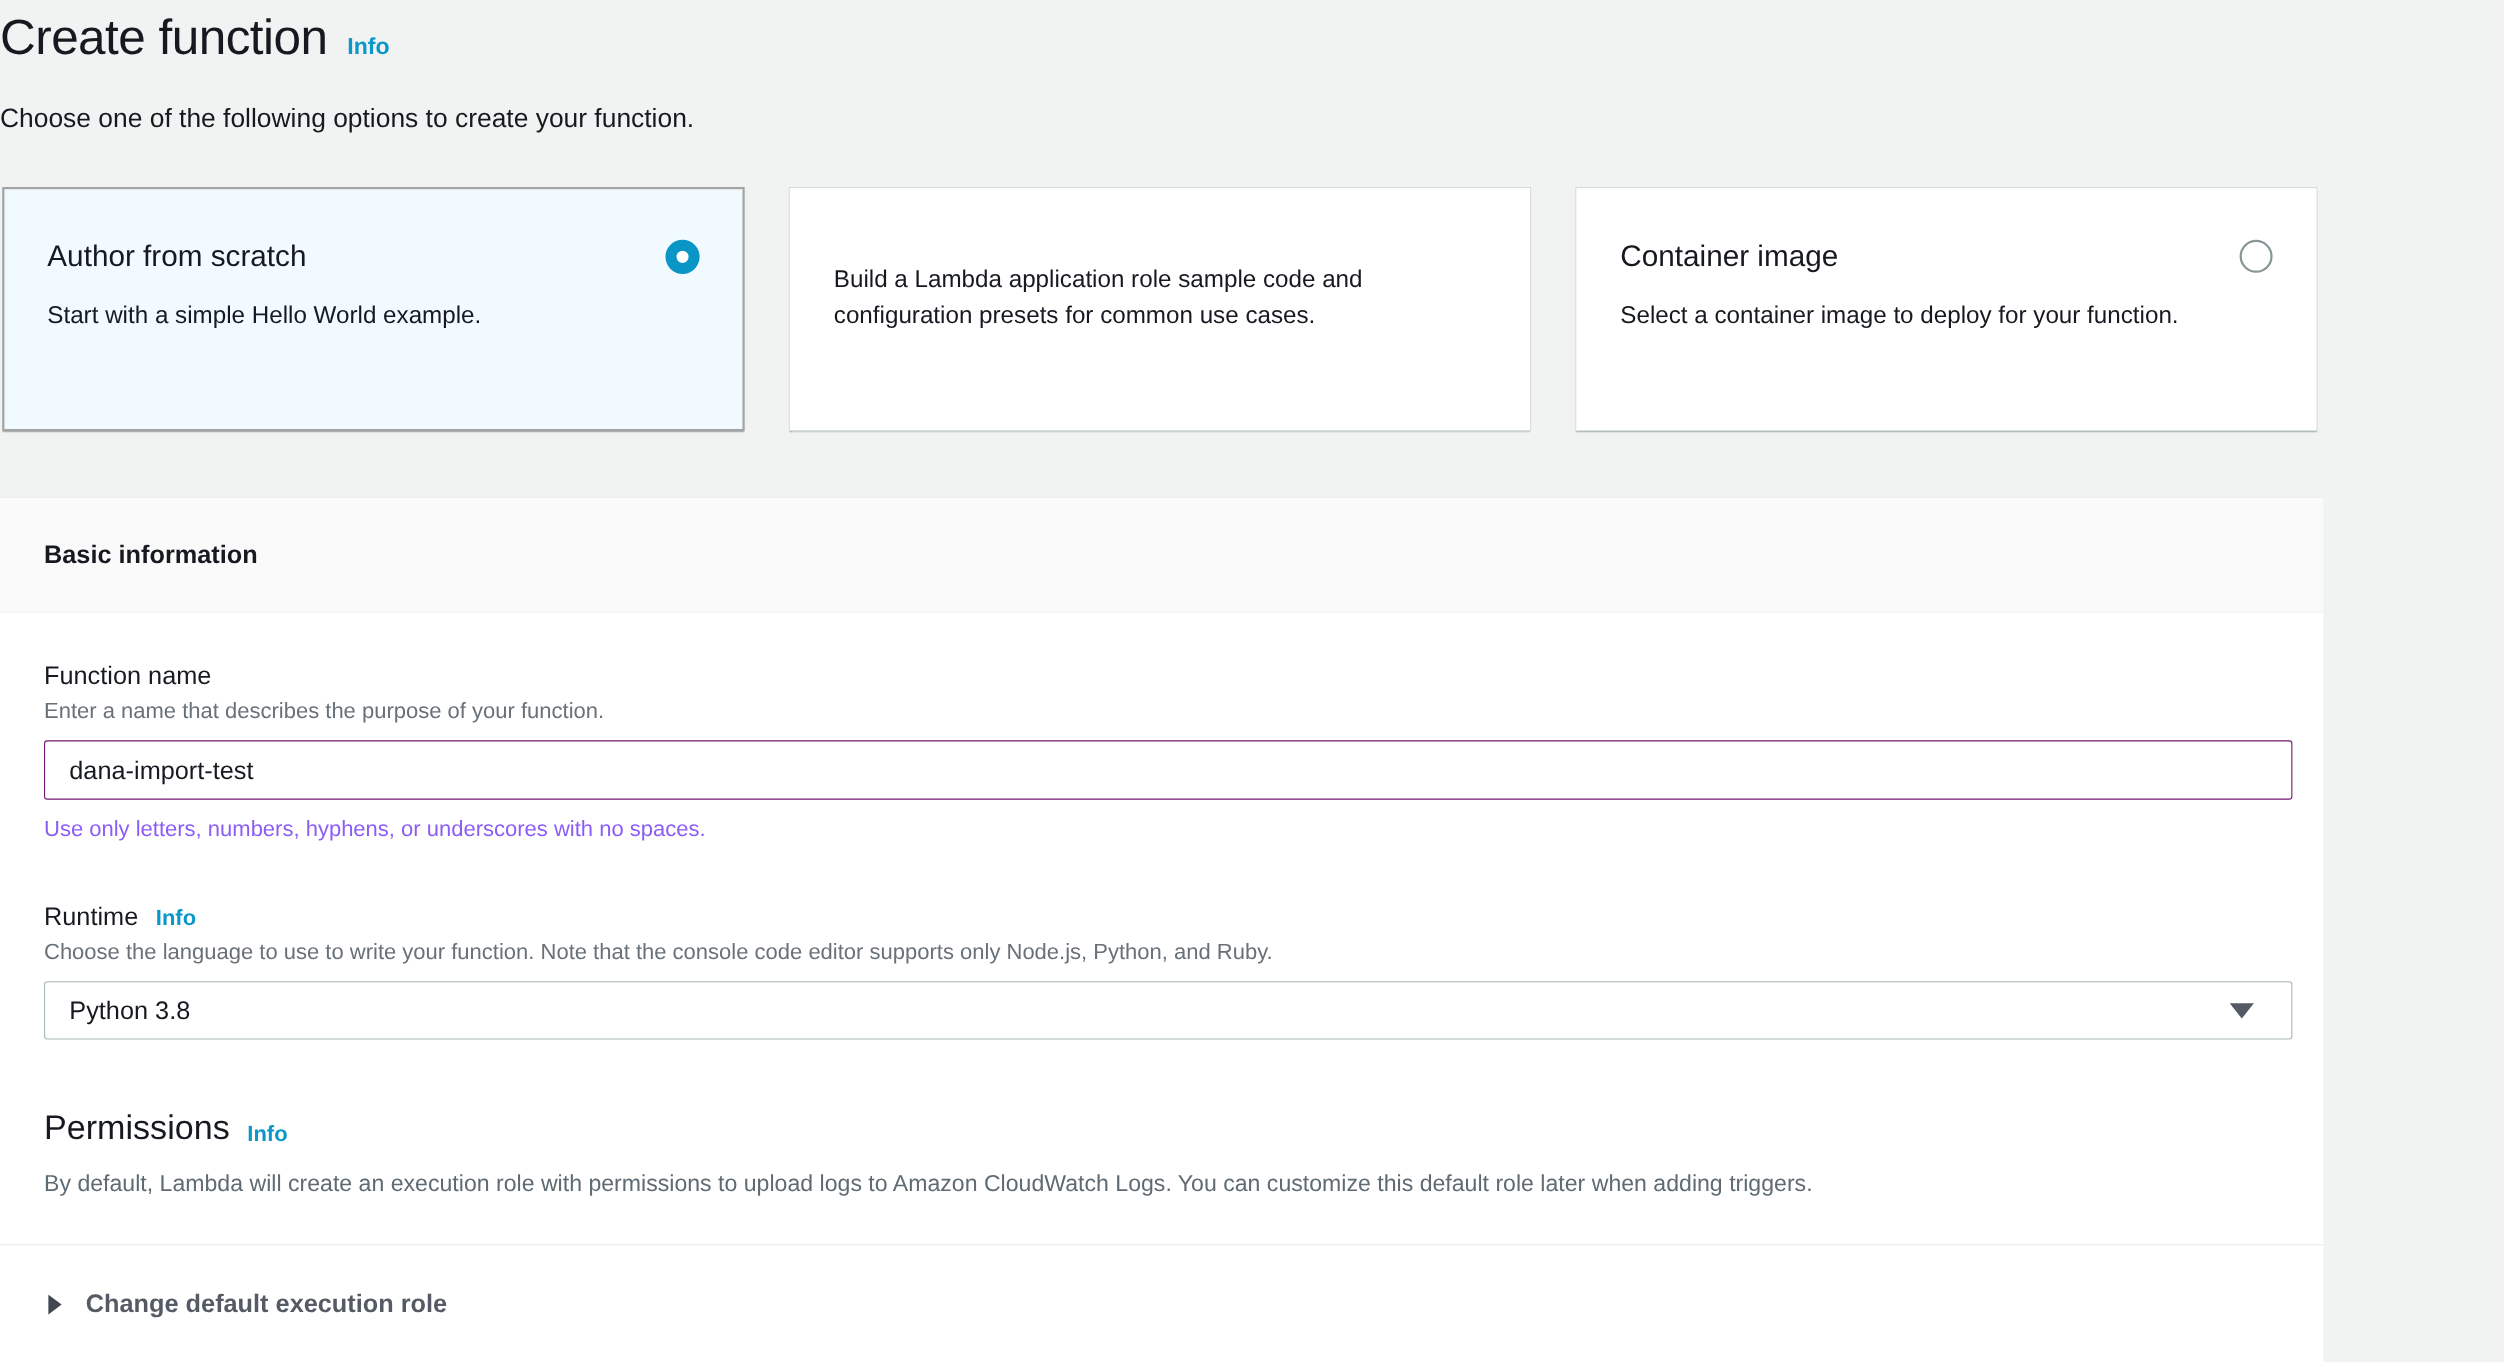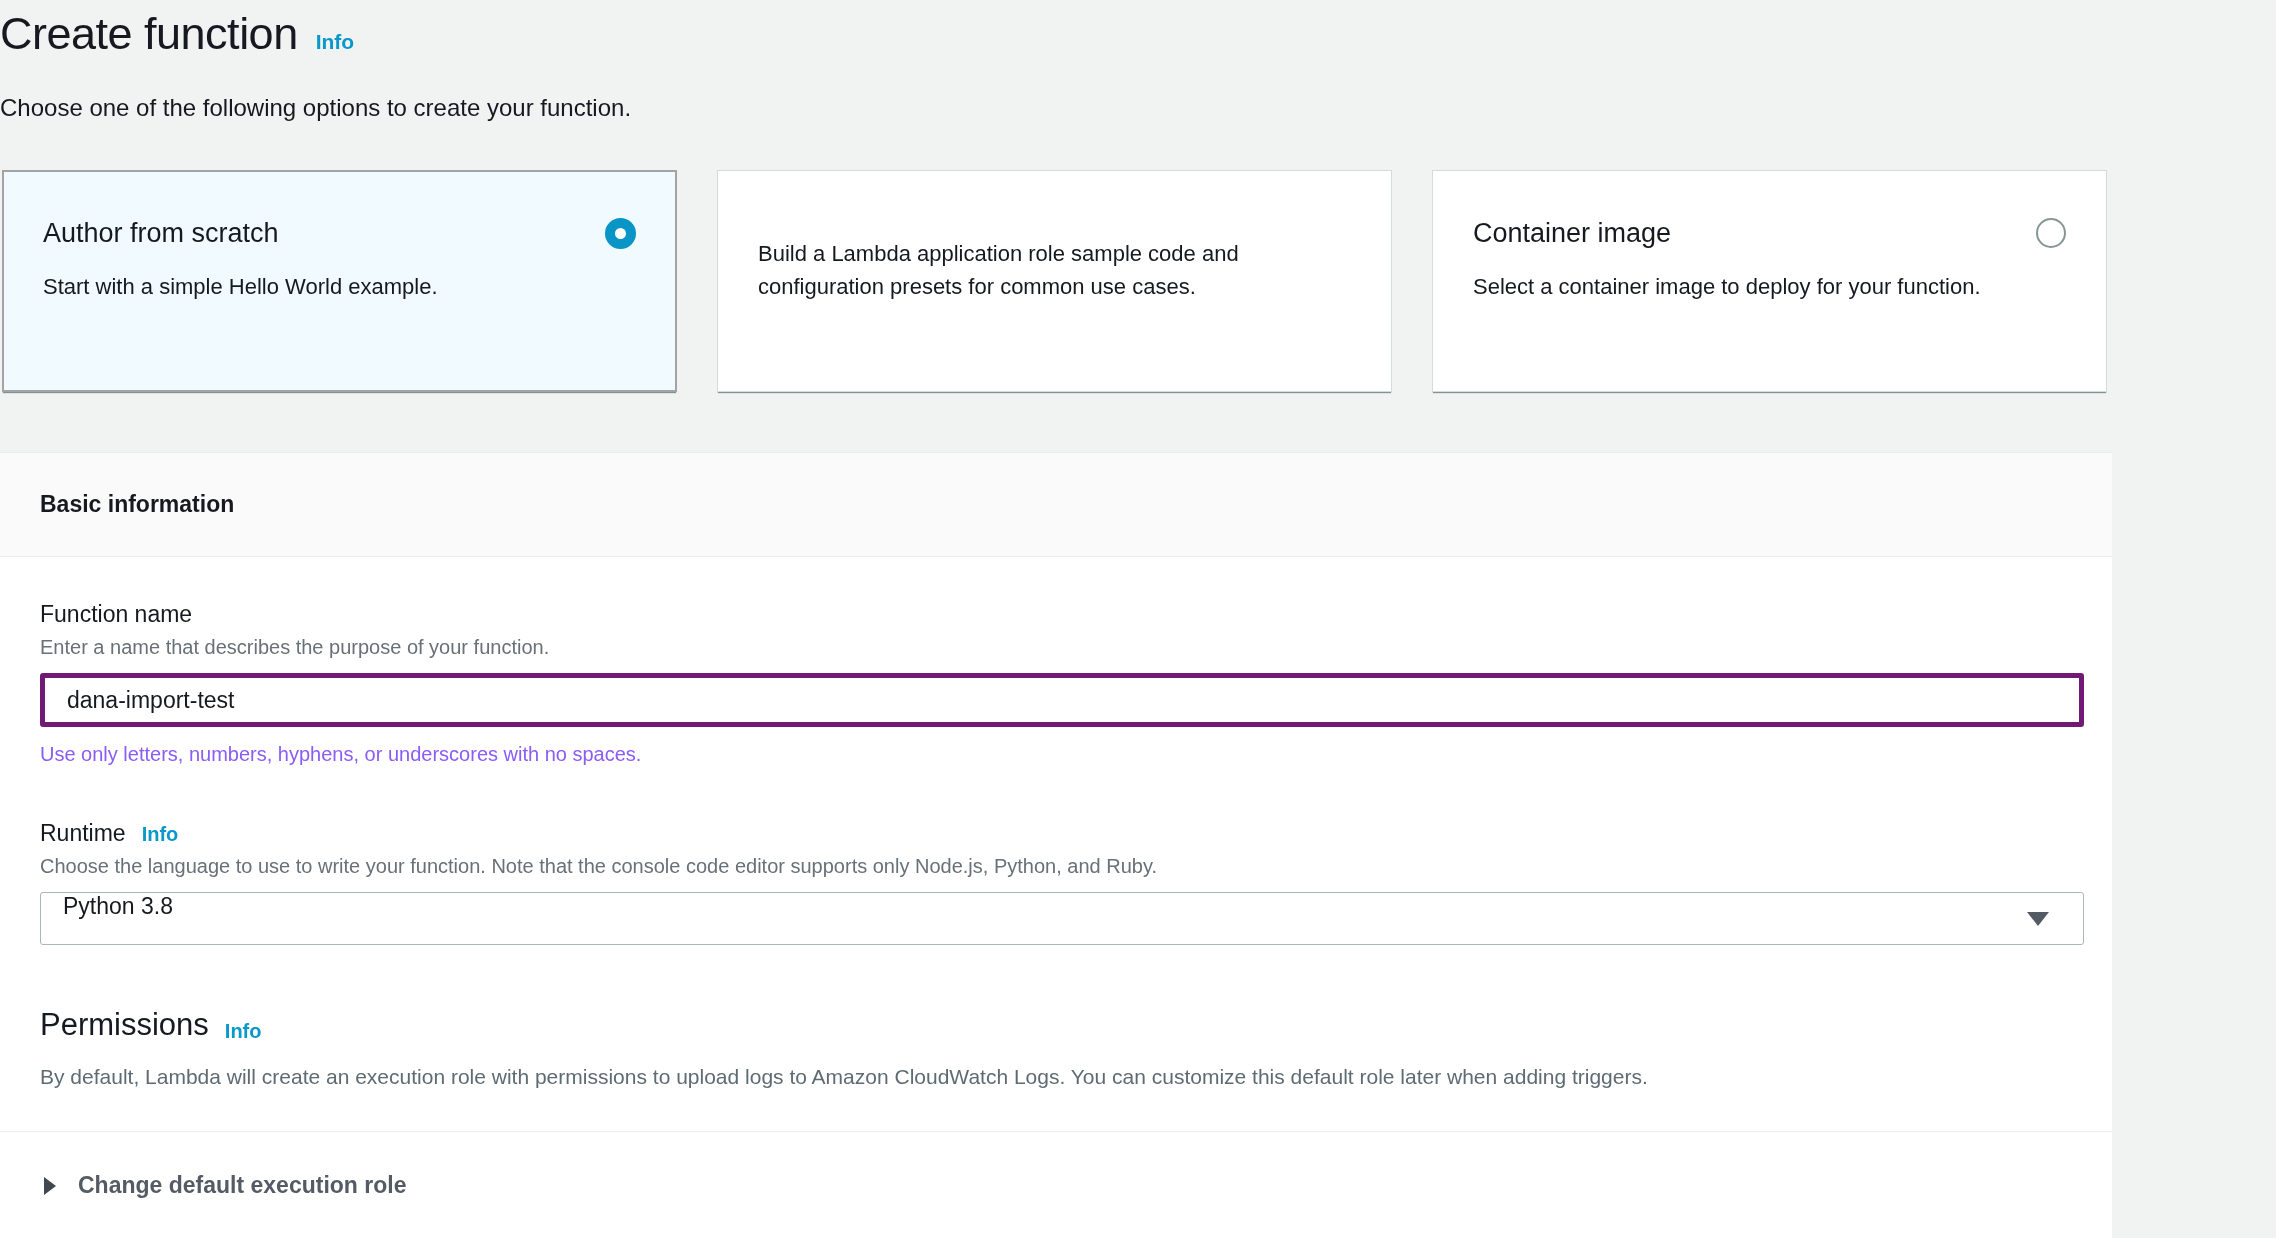--- a/index.html
+++ b/index.html
@@ -79,33 +79,33 @@
 
   .field-label { font-size: 23px; color: #16191f; }
   .field-label-row { display: flex; align-items: baseline; }
   .info-sm { font-size: 20px; margin-left: 16px; }
   .field-desc { margin-top: 8px; font-size: 20px; color: #687078; }
   .field-helper { margin-top: 16px; font-size: 20px; color: #8b5cf6; }
 
   input.text-input {
     display: block; width: 100%; height: 54px;
     margin-top: 14px;
-    border: 5px solid #701a75; border-radius: 3px;
+    border: 1px solid #701a75; border-radius: 3px;
     padding: 0 22px; font-size: 23px; color: #16191f;
     font-family: "Liberation Sans", sans-serif;
     background: #ffffff; outline: none;
   }
 
   .runtime-group { margin-top: 54px; }
   .select-box {
     position: relative; width: 100%; height: 53px;
     margin-top: 14px;
     border: 1px solid #aab7b8; border-radius: 3px;
     background: #ffffff; cursor: pointer;
-    display: flex; 
+    display: flex; align-items: center;
     padding: 0 60px 0 22px; font-size: 23px; color: #16191f;
   }
   .select-caret {
     position: absolute; right: 34px; top: 19px;
     width: 0; height: 0;
     border-left: 11px solid transparent;
     border-right: 11px solid transparent;
     border-top: 14px solid #545b64;
   }
 

